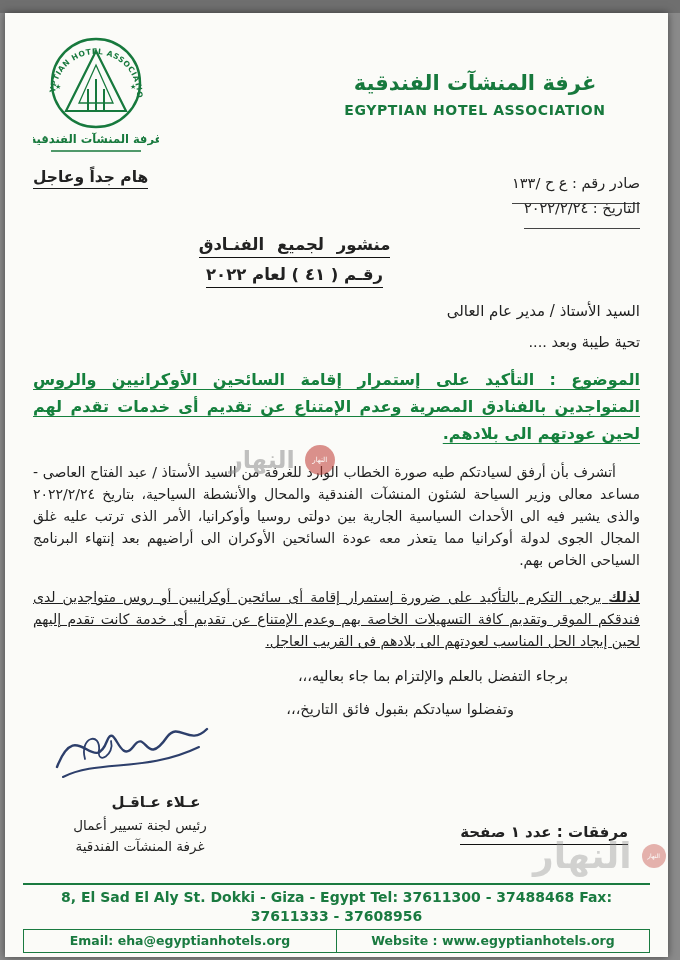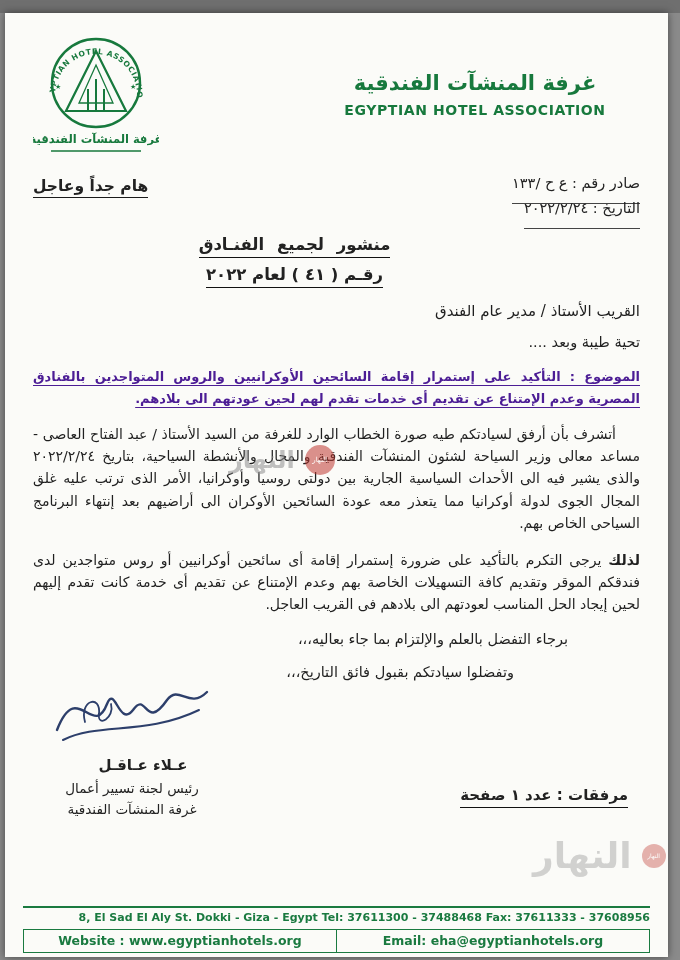--- a/index.html
+++ b/index.html
@@ -15,58 +15,58 @@
 
   
   .header { display:flex; align-items:flex-start; }
   .logo-wrap { width:150px; }
   .org-block { margin-left:auto; width:330px; text-align:center; margin-top:44px; }
   .org-ar { color:#17793d; font-size:21px; font-weight:bold; direction:rtl; }
   .org-en { color:#17793d; font-size:14px; font-weight:bold; letter-spacing:.6px; margin-top:7px; }
 
   
   .meta { display:flex; justify-content:space-between; margin-top:2px; }
-  .urgent { font-weight:bold; font-size:15.5px; direction:rtl; border-bottom:1.8px solid #1a1a1a; padding-bottom:2px; margin-top:12px; height:fit-content; }
+  .urgent { font-weight:bold; font-size:15.5px; direction:rtl; border-bottom:1.8px solid #1a1a1a; padding-bottom:2px; margin-top:3px; height:fit-content; }
   .refs { direction:rtl; text-align:right; font-size:14.5px; margin-top:10px; }
   .refs .ref-line { margin-bottom:9px; }
   .refs .ref-line span { border-bottom:1.3px solid #444; padding-bottom:12px; }
 
   
   .circ { text-align:center; margin:10px 0 6px; transform:translateX(-42px); direction:rtl; }
   .circ .line { display:inline-block; font-weight:bold; font-size:16.5px; border-bottom:1.8px solid #111; padding-bottom:3px; }
   .circ .l1 { word-spacing:7px; letter-spacing:.5px; }
   .circ .l2 { margin-top:7px; }
 
   
   .body-ar { direction:rtl; color:#1f1f1f; }
   .addressee { font-size:15px; margin-top:14px; }
   .salutation { font-size:14.5px; margin-top:14px; }
-  .subject { font-weight:bold; font-size:13px; margin-top:16px; text-align:justify; line-height:1.7;
-             text-decoration:underline; text-underline-offset:4px; text-decoration-thickness:1.4px; color:#4c1d95; }
+  .subject { font-weight:bold; font-size:16px; margin-top:16px; text-align:justify; line-height:1.7;
+             text-decoration:underline; text-underline-offset:4px; text-decoration-thickness:1.4px; color:#15803d; }
   .para { font-size:14px; text-align:justify; line-height:1.58; }
   .p1 { margin-top:13px; text-indent:24px; }
-  .p2 { margin-top:15px; }
+  .p2 { margin-top:15px;text-decoration:underline; }
   .p2 .lead { font-weight:bold; }
   .close1 { font-size:14.5px; margin-top:16px; padding-right:72px; }
   .close2 { font-size:14.5px; margin-top:17px; padding-right:126px; }
 
   
   .sig-area { position:relative; height:142px; margin-top:4px; direction:ltr; }
   .sig-svg { position:absolute; left:16px; top:-14px; }
-  .sig-name { position:absolute; left:35px; top:72px; width:150px; text-align:center; font-weight:bold; font-size:15px; direction:rtl; }
-  .sig-role { position:absolute; left:4px; width:190px; text-align:center; font-size:13.5px; direction:rtl; }
+  .sig-name { position:absolute; left:48px; top:72px; width:150px; text-align:center; font-weight:bold; font-size:15px; direction:rtl; }
+  .sig-role { position:absolute; left:12px; width:190px; text-align:center; font-size:13.5px; direction:rtl; }
   .role1 { top:96px; } .role2 { top:117px; }
   .attach { position:absolute; right:12px; top:102px; font-weight:bold; font-size:15px; direction:rtl;
             border-bottom:1.6px solid #111; padding-bottom:3px; }
 
   
   .footer { position:absolute; left:18px; right:18px; bottom:4px; color:#1a7a40; }
   .footer-topline { border-top:2px solid #1a7a40; margin-bottom:3px; }
   .addr-ar { direction:rtl; text-align:center; font-size:13px; line-height:1.35; }
-  .addr-en { direction:ltr; text-align:right; font-size:11px; line-height:1.35; margin-top:2px; font-weight:bold; }
+  .addr-en { direction:ltr; text-align:center; font-size:14px; line-height:1.35; margin-top:2px; font-weight:bold; }
   .contact-row { display:flex; margin-top:3px; border-top:1.8px solid #1a7a40; border-bottom:1.8px solid #1a7a40;
                  border-left:1.8px solid #1a7a40; border-right:1.8px solid #1a7a40; }
   .contact-cell { flex:1; text-align:center; font-size:12.5px; padding:3px 0 4px; font-weight:bold; }
   .contact-cell + .contact-cell { border-left:1.8px solid #1a7a40; }
 
   
   .wm { position:absolute; display:flex; align-items:center; gap:10px; pointer-events:none; }
   .wm-mid { top:432px; left:224px; opacity:.55; }
   .wm-br  { top:822px; left:528px; opacity:.38; }
   .wm-circle { border-radius:50%; background:#c03a33; color:#fff; display:flex; align-items:center; justify-content:center; direction:rtl; }
@@ -118,21 +118,21 @@
         <div class="ref-line"><span>التاريخ : ٢٠٢٢/٢/٢٤</span></div>
       </div>
     </div>
 
     <div class="circ">
       <div><span class="line l1">منشور لجميع الفنـادق</span></div>
       <div><span class="line l2">رقـم ( ٤١ ) لعام ٢٠٢٢</span></div>
     </div>
 
     <div class="body-ar">
-      <div class="addressee">القريب الأستاذ / مدير عام الفندق</div>
+      <div class="addressee">السيد الأستاذ / مدير عام العالى</div>
       <div class="salutation">تحية طيبة وبعد ....</div>
       <div class="subject">الموضوع : التأكيد على  إستمرار إقامة السائحين الأوكرانيين والروس المتواجدين بالفنادق المصرية وعدم الإمتناع عن تقديم أى خدمات تقدم لهم لحين عودتهم الى بلادهم.</div>
       <p class="para p1">أتشرف بأن أرفق لسيادتكم طيه صورة الخطاب الوارد للغرفة من السيد الأستاذ / عبد الفتاح العاصى - مساعد معالى وزير السياحة لشئون المنشآت الفندقية والمحال والأنشطة السياحية، بتاريخ ٢٠٢٢/٢/٢٤ والذى يشير فيه الى الأحداث السياسية الجارية بين دولتى روسيا وأوكرانيا، الأمر الذى ترتب عليه غلق المجال الجوى لدولة أوكرانيا مما يتعذر معه عودة السائحين الأوكران الى أراضيهم بعد إنتهاء البرنامج السياحى الخاص بهم.</p>
       <p class="para p2"><span class="lead">لذلك</span><span> يرجى التكرم بالتأكيد على ضرورة إستمرار إقامة أى سائحين أوكرانيين أو روس متواجدين لدى فندقكم الموقر وتقديم كافة التسهيلات الخاصة بهم وعدم الإمتناع عن تقديم أى خدمة كانت تقدم إليهم لحين  إيجاد الحل المناسب لعودتهم الى بلادهم فى القريب العاجل.</span></p>
       <div class="close1">برجاء التفضل بالعلم والإلتزام بما جاء بعاليه،،،</div>
       <div class="close2">وتفضلوا سيادتكم بقبول فائق التاريخ،،،</div>
     </div>
 
     <div class="sig-area">
       <svg class="sig-svg" width="170" height="95" viewBox="0 0 170 95">
@@ -152,19 +152,19 @@
     </div>
     <div class="wm wm-br">
       <span class="wm-word">النهار</span>
       <span class="wm-circle">النهار</span>
     </div>
 
     <div class="footer">
       <div class="footer-topline"></div>
       <div class="addr-en">8, El Sad El Aly St. Dokki - Giza - Egypt   Tel: 37611300 - 37488468   Fax: 37611333 - 37608956</div>
       <div class="contact-row">
+        <div class="contact-cell">Email: eha@egyptianhotels.org</div>
         <div class="contact-cell">Website : www.egyptianhotels.org</div>
-        <div class="contact-cell">Email: eha@egyptianhotels.org</div>
       </div>
     </div>
 
   </div>
 </div>
 
 </body></html>

